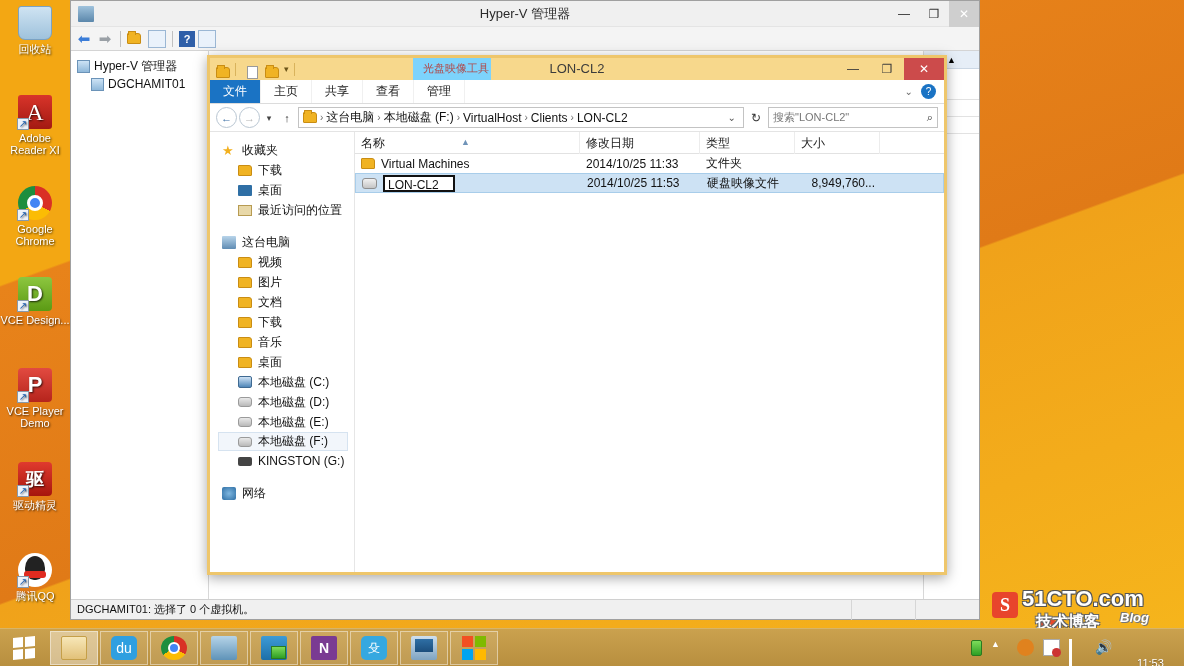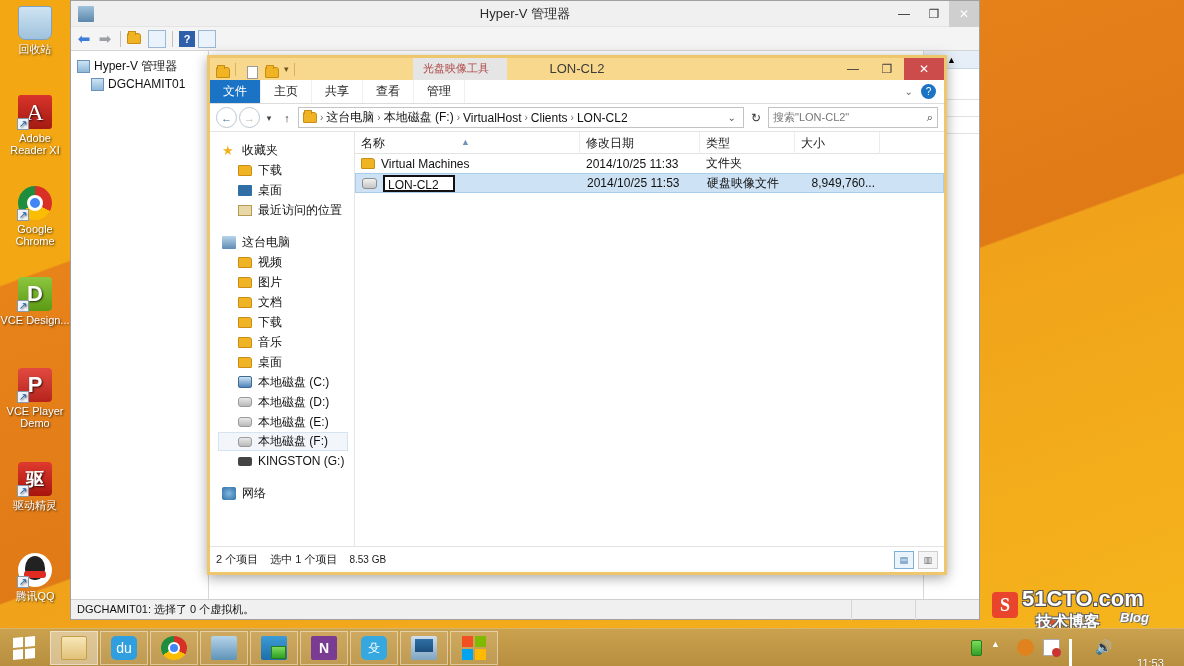--- a/index.html
+++ b/index.html
@@ -119,22 +119,22 @@
     position:relative;
   }
   .ex-qat .q-ico { width:14px; height:13px; margin-left:6px; position:relative;}
   .folder-glyph { width:14px; height:11px; background:#f0b323; border:1px solid #c98d13;
                   border-radius:1px 3px 1px 1px; position:relative; display:inline-block;}
   .folder-glyph:before { content:""; position:absolute; left:0; top:-3px; width:6px;height:3px;
                   background:#f0b323; border:1px solid #c98d13; border-bottom:none; border-radius:1px 1px 0 0;}
   .page-glyph { width:11px; height:13px; background:#fff; border:1px solid #9a9a9a; display:inline-block;}
   .qsep { width:1px; height:13px; background:#d9b35c; margin:0 5px;}
   .ex-ctxtab {
-    position:absolute; left:203px; top:0; padding:3px 18px 4px 10px;
-    background:#e5e5e5; color:#b04a4a; font-size:11px;
+    position:absolute; left:203px; top:0; padding:3px 2px 4px 10px;
+    background:#7dd3fc; color:#b04a4a; font-size:11px;
   }
   .ex-title {
     position:absolute; left:0; right:0; text-align:center; font-size:13px; color:#3b3b3b;
     line-height:22px; pointer-events:none;
   }
   .ex-winbtns { margin-left:auto; display:flex; height:22px; }
   .ex-winbtns div { width:34px; display:flex; align-items:center; justify-content:center;
                     font-size:12px; color:#3b3b3b; }
   .ex-winbtns div.close { background:#cc4b4b; color:#fff; width:40px;}
   .ex-ribbon {
@@ -580,33 +580,20 @@
           <span class="iso-ico"></span>
           <span class="rename-box">LON-CL2</span>
         </div>
         <div class="cdate">2014/10/25 11:53</div>
         <div class="ctype">硬盘映像文件</div>
         <div class="csize">8,949,760...</div>
       </div>
     </div>
   </div>
 
-  <div class="ex-statusbar">
-    <span>2 个项目</span>
-    <span>选中 1 个项目</span>
-    <span class="sz">8.53 GB</span>
-    <div class="view-btns">
-      <span class="vb">
-          <span class="dots">▤</span>
-        </span>
-      <span class="vb alt">
-          <span class="dots" style="color:#666;">▥</span>
-        </span>
-    </div>
-  </div>
 </div>
 
 <div id="ime-bar">
   <span class="ime-s">S</span>
   <span>中</span>
   <span class="ime-box"></span>
 </div>
 
 <div id="watermark">
   <span class="wm-logo">S</span>

